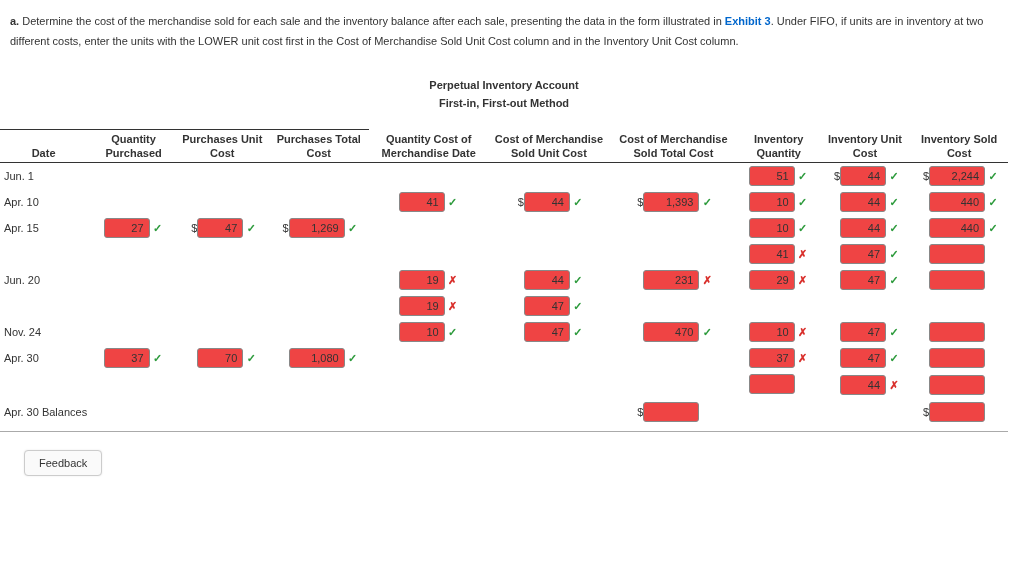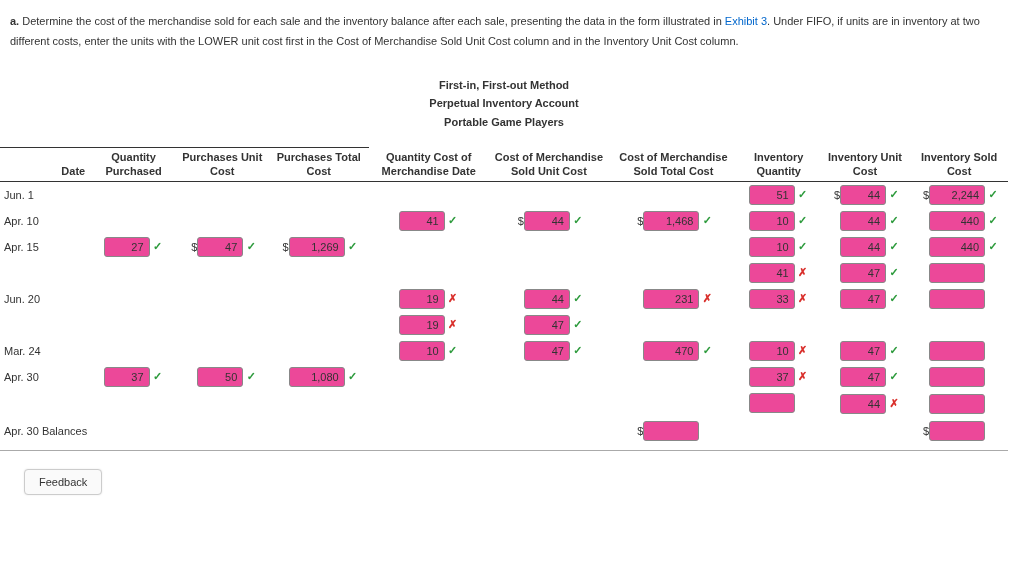--- a/index.html
+++ b/index.html
@@ -1,59 +1,58 @@
 <!DOCTYPE html>
 <html><head>
 <meta charset="utf-8">
 <style>
   body { font-family: Verdana, Geneva, sans-serif; font-size: 11px; color: #333; margin: 0; padding: 12px 16px 12px 0; background:#fff; }
   .instr { line-height: 1.8; margin-bottom: 24px; margin-left:10px; }
   .instr b { font-weight: bold; }
-  .link { color: #0066cc; }
+  .link { color: #0066cc; font-weight: bold; }
   .center-title { text-align: center; font-weight: bold; line-height: 1.5; margin-bottom: 16px; }
   .center-title div { padding: 1px 0;}
   table.main { border-collapse: collapse; width: 100%; }
   table.main th { font-weight: bold; padding: 2px 6px; vertical-align: bottom; text-align: center; font-size:11px; line-height:1.3;}
   table.main tr.head-row th { border-bottom: 1px solid #333; }
   table.main tr.top-rule td { border-top: 1px solid #333; height:0; padding:0;}
   table.main td { padding: 3px 4px; vertical-align: middle; white-space: nowrap; font-size:11px; }
-  .inp { display:inline-block; border:1px solid #888; border-radius:3px; background:#ec4899; height:18px; line-height:18px; text-align:right; padding:0 5px; vertical-align:middle; min-width:30px;}
+  .inp { display:inline-block; border:1px solid #888; border-radius:3px; background:#ef4444; height:18px; line-height:18px; text-align:right; padding:0 5px; vertical-align:middle; min-width:30px;}
   .w34{width:34px;} .w44{width:44px;}
   .mark { display:inline-block; width:12px; text-align:center; font-weight:bold; vertical-align:middle; margin-left:2px;}
   .ok { color:#2e9b3d; }
   .bad { color:#d9302c; }
   .dollar { display:inline-block; width:10px; text-align:right; vertical-align:middle;}
   td.date { text-align:left; padding-left:14px; width:62px;}
   .feedback { margin-top:18px; padding:6px 14px; border:1px solid #ccc; border-radius:4px; display:inline-block; background:#fafafa; box-shadow:0 0 2px rgba(0,0,0,0.1); margin-left:24px;}
   .pair { display:inline-flex; align-items:center; }
   hr.full { border:none; border-top:1px solid #aaa; margin:6px 0 0 0;}
 </style>
 </head>
 <body>
 
 
 
 <div class="instr">
   <b>a.</b><span> Determine the cost of the merchandise sold for each sale and the inventory balance after each sale, presenting the data in the form illustrated in </span><span class="link">Exhibit 3</span><span>. Under FIFO, if units are in inventory at two different costs, enter the units with the LOWER unit cost first in the Cost of Merchandise Sold Unit Cost column and in the Inventory Unit Cost column.</span>
 </div>
 
 <div class="center-title">
+  <div>Perpetual Inventory Account</div>
   <div>First-in, First-out Method</div>
-  <div>Perpetual Inventory Account</div>
-  <div>Portable Game Players</div>
 </div>
 
 <table class="main">
   <tbody>
       <tr class="top-rule">
         <td colspan="4"></td>
         <td colspan="12" style="border-top:none"></td>
       </tr>
   <tr class="head-row">
-    <th style="text-align:right;padding-left:2px;">Date</th>
+    <th style="text-align:center;padding-left:2px;">Date</th>
     <th><span>Quantity Purchased</span></th>
     <th><span>Purchases Unit Cost</span></th>
     <th><span>Purchases Total Cost</span></th>
     <th><span>Quantity Cost of Merchandise Date</span></th>
     <th><span>Cost of Merchandise Sold Unit Cost</span></th>
     <th><span>Cost of Merchandise Sold Total Cost</span></th>
     <th><span>Inventory Quantity</span></th>
     <th><span>Inventory Unit Cost</span></th>
     <th><span>Inventory Sold Cost</span></th>
   </tr>
@@ -103,21 +102,21 @@
             <span class="inp w34">41</span>
             <span class="mark ok">✓</span>
           </span></td>
         <td style="text-align: center;"><span class="pair">
             <span class="dollar">$</span>
             <span class="inp w34">44</span>
             <span class="mark ok">✓</span>
           </span></td>
         <td style="text-align: center;"><span class="pair">
             <span class="dollar">$</span>
-            <span class="inp w44">1,468</span>
+            <span class="inp w44">1,393</span>
             <span class="mark ok">✓</span>
           </span></td>
         <td style="text-align: center;"><span class="pair">
             <span class="inp w34">10</span>
             <span class="mark ok">✓</span>
           </span></td>
         <td style="text-align: center;"><span class="pair">
             <span class="dollar"></span>
             <span class="inp w34">44</span>
             <span class="mark ok">✓</span>
@@ -214,21 +213,21 @@
             <span class="dollar"></span>
             <span class="inp w34">44</span>
             <span class="mark ok">✓</span>
           </span></td>
         <td style="text-align: center;"><span class="pair">
             <span class="dollar"></span>
             <span class="inp w44">231</span>
             <span class="mark bad">✗</span>
           </span></td>
         <td style="text-align: center;"><span class="pair">
-            <span class="inp w34">33</span>
+            <span class="inp w34">29</span>
             <span class="mark bad">✗</span>
           </span></td>
         <td style="text-align: center;"><span class="pair">
             <span class="dollar"></span>
             <span class="inp w34">47</span>
             <span class="mark ok">✓</span>
           </span></td>
         <td style="text-align: center;"><span class="pair">
             <span class="dollar"></span>
             <span class="inp w44"></span>
@@ -258,21 +257,21 @@
           </span></td>
         <td style="text-align: center;"><span class="pair"></span></td>
         <td style="text-align: center;"><span class="pair">
             <span class="dollar"></span>
           </span></td>
         <td style="text-align: center;"><span class="pair">
             <span class="dollar"></span>
           </span></td>
       </tr>
       <tr>
-        <td class="date">Mar. 24</td>
+        <td class="date">Nov. 24</td>
         <td style="text-align: center;"><span class="pair"></span></td>
         <td style="text-align: center;"><span class="pair">
             <span class="dollar"></span>
           </span></td>
         <td style="text-align: center;"><span class="pair">
             <span class="dollar"></span>
           </span></td>
         <td style="text-align: center;"><span class="pair">
             <span class="inp w34">10</span>
             <span class="mark ok">✓</span>
@@ -303,21 +302,21 @@
           </span></td>
       </tr>
       <tr>
         <td class="date">Apr. 30</td>
         <td style="text-align: center;"><span class="pair">
             <span class="inp w34">37</span>
             <span class="mark ok">✓</span>
           </span></td>
         <td style="text-align: center;"><span class="pair">
             <span class="dollar"></span>
-            <span class="inp w34">50</span>
+            <span class="inp w34">70</span>
             <span class="mark ok">✓</span>
           </span></td>
         <td style="text-align: center;"><span class="pair">
             <span class="dollar"></span>
             <span class="inp w44">1,080</span>
             <span class="mark ok">✓</span>
           </span></td>
         <td style="text-align: center;"><span class="pair"></span></td>
         <td style="text-align: center;"><span class="pair">
             <span class="dollar"></span>

